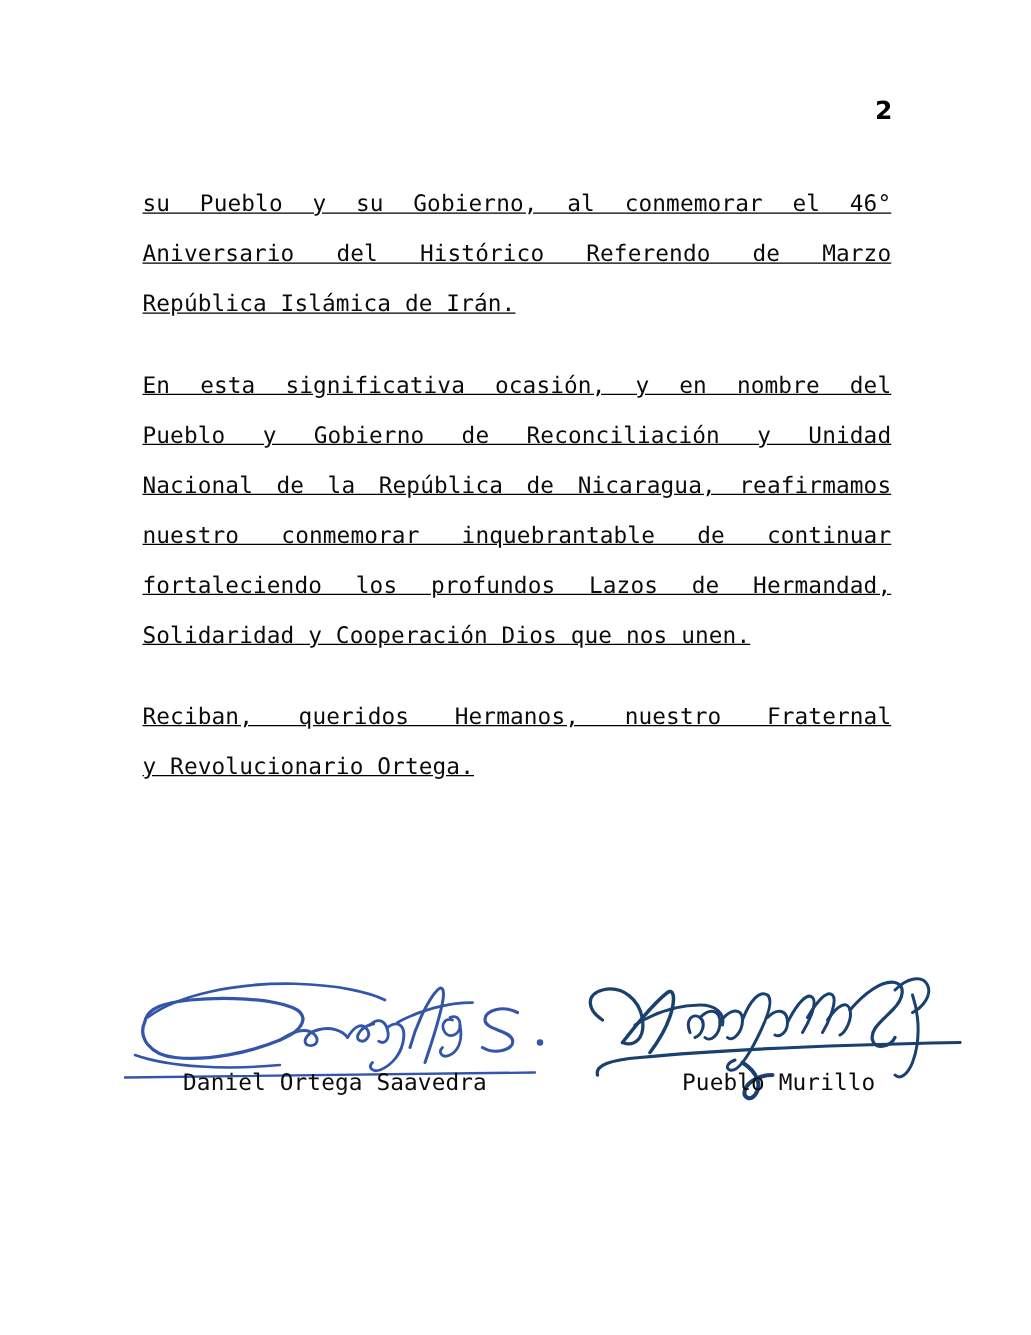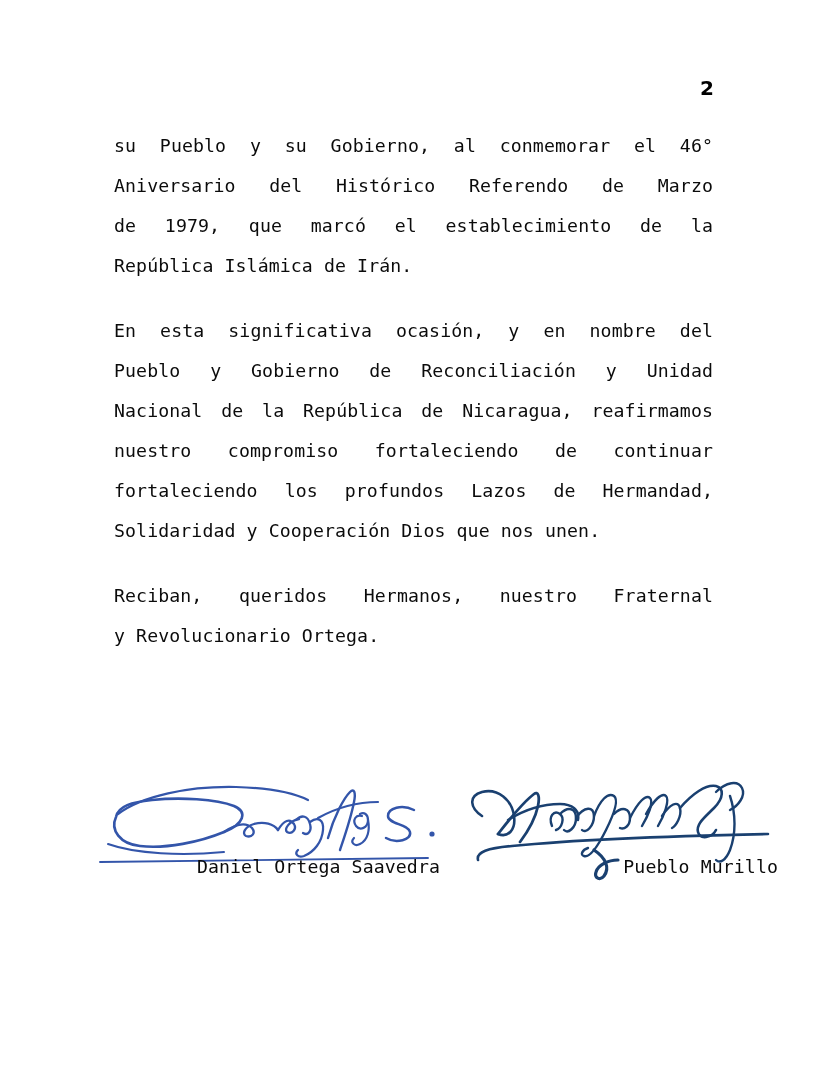--- a/index.html
+++ b/index.html
@@ -35,22 +35,23 @@
     font-size: 20px;
     line-height: 24px;
     color: #000;
     letter-spacing: 0;
   }
 
   
   .body-text {
     position: absolute;
     left: 114px;
-    top: 126px;
+    top: 144px;
     width: 599px;
+    text-decoration: underline;
   }
 
   .para {
     text-align: justify;
     text-justify: inter-word;
     font-size: 18.2px;
     line-height: 40px;
     letter-spacing: 0.1px;
     margin: 0 0 25px 0;
     color: #0b0b0b;
@@ -94,21 +95,21 @@
     height: 96px;
     pointer-events: none;
   }
   .sig-ink svg { display: block; width: 100%; height: 100%; overflow: visible; }
 
   .sig-name {
     position: absolute;
     top: 82px;
     left: 0;
     width: 100%;
-    text-align: right;
+    text-align: center;
     font-size: 18.2px;
     line-height: 26px;
     letter-spacing: 0.1px;
     color: #0b0b0b;
     white-space: nowrap;
   }
   .sig-slot.right .sig-name { top: 82px; }
 
   
   .sig-overlay {
@@ -126,29 +127,28 @@
 
 <div class="page">
 
   <div class="page-number">2</div>
 
   <div class="body-text">
 
     <p class="para">
       <span class="line just">su Pueblo y su Gobierno, al conmemorar el 46°</span>
       <span class="line just">Aniversario del Histórico Referendo de Marzo</span>
-      <span class="line just">de 1979, que marcó el establecimiento de la</span>
       <span class="line last">República Islámica de Irán.</span>
     </p>
 
     <p class="para">
       <span class="line just">En esta significativa ocasión, y en nombre del</span>
       <span class="line just">Pueblo y Gobierno de Reconciliación y Unidad</span>
       <span class="line just">Nacional de la República de Nicaragua, reafirmamos</span>
-      <span class="line just">nuestro compromiso fortaleciendo de continuar</span>
+      <span class="line just">nuestro conmemorar inquebrantable de continuar</span>
       <span class="line just">fortaleciendo los profundos Lazos de Hermandad,</span>
       <span class="line last">Solidaridad y Cooperación Dios que nos unen.</span>
     </p>
 
     <p class="para">
       <span class="line just">Reciban, queridos Hermanos, nuestro Fraternal</span>
       <span class="line last">y Revolucionario Ortega.</span>
     </p>
 
 

